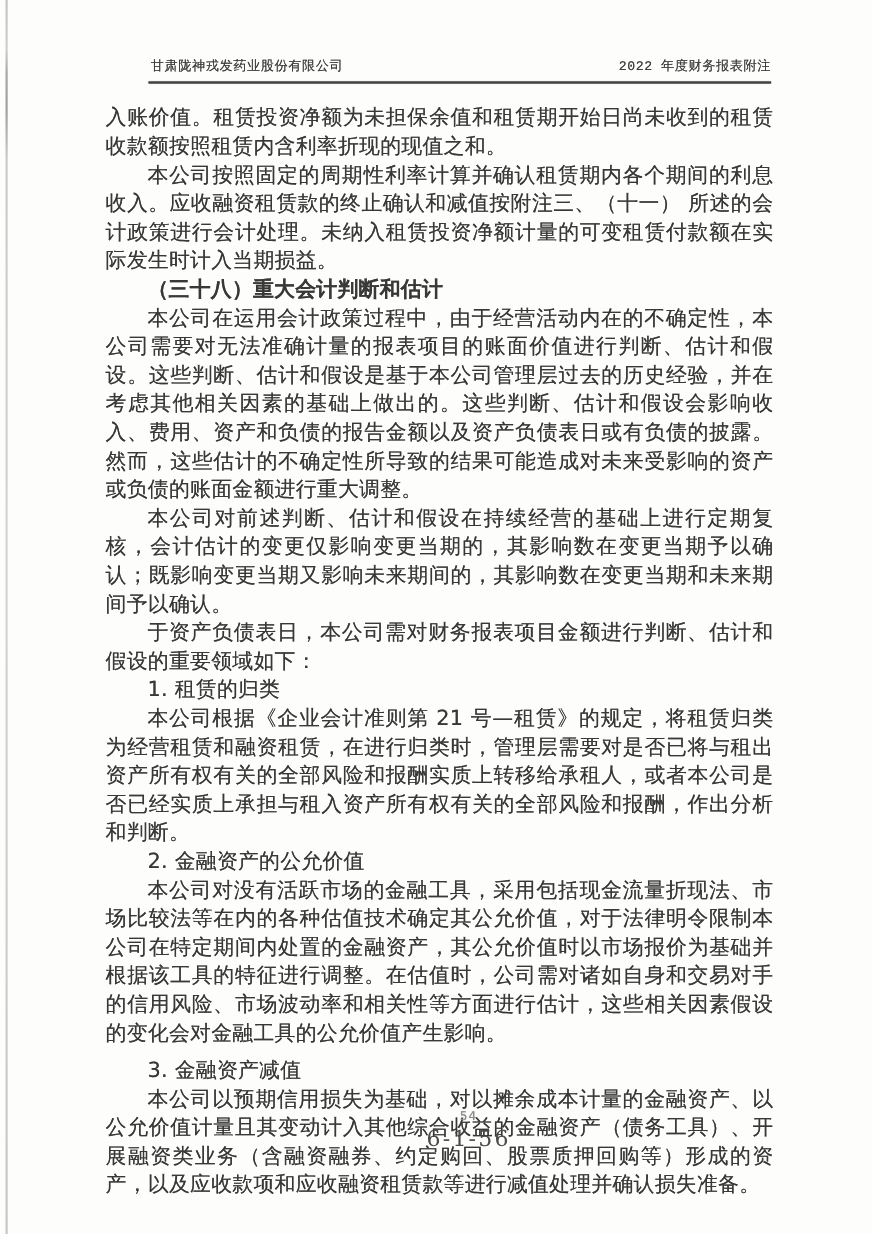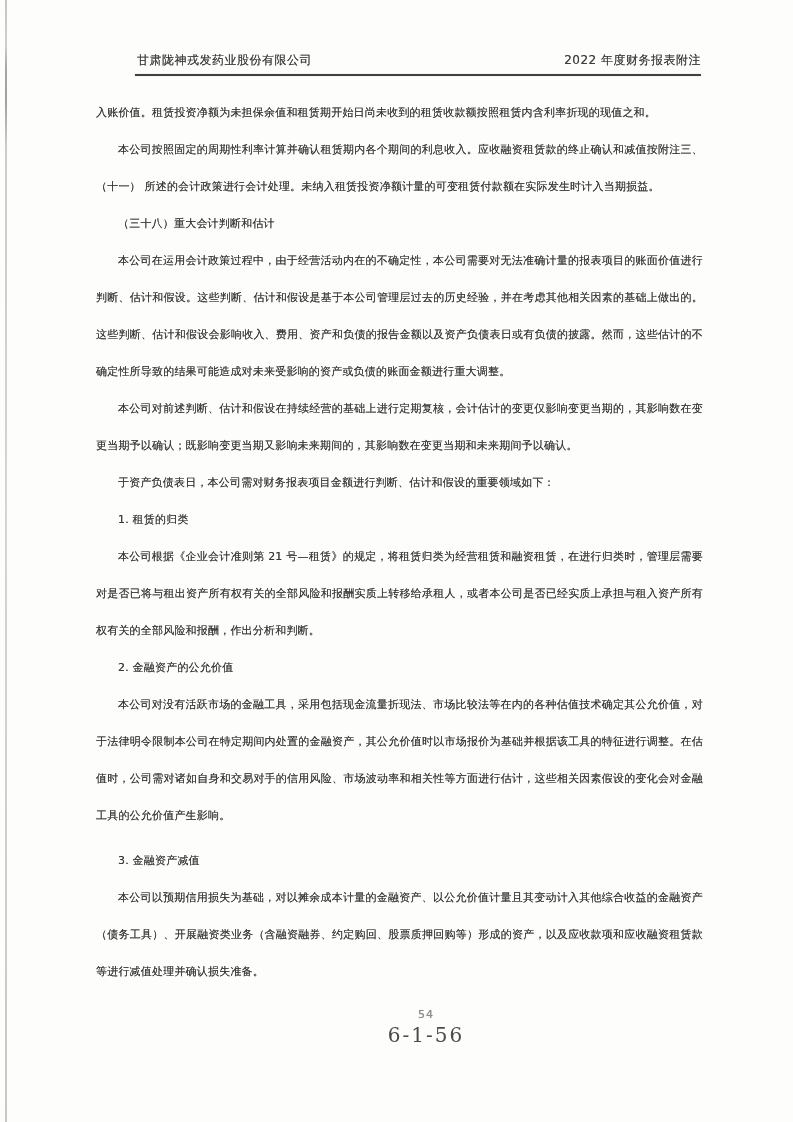--- a/index.html
+++ b/index.html
@@ -30,42 +30,43 @@
   .header {
     position: absolute;
     top: 52px; left: 137px; right: 92px;
     display: flex;
     justify-content: space-between;
     align-items: baseline;
     font-size: 12px;
     color: #3d3d3d;
     letter-spacing: 0.5px;
     text-shadow: 0 0 0.6px rgba(70,70,70,0.75);
+    font-family: Liberation Mono, monospace;
   }
   .header-rule {
     position: absolute;
     top: 74px; left: 135px;
     width: 566px; height: 2px;
     background: #414141;
     box-shadow: 0 0 0.7px rgba(60,60,60,0.8);
   }
   .body-text {
     position: absolute;
     top: 94px; left: 96px;
     width: 607px;
-    font-size: 11px;
-    line-height: 37px;
+    font-size: 19px;
+    line-height: 26px;
     letter-spacing: 0.2px;
     color: #383838;
     text-align: justify;
     text-shadow: 0 0 0.6px rgba(70,70,70,0.8);
   }
   .body-text p { margin: 0; text-indent: 2em; }
   .body-text p.cont { text-indent: 0; }
-  .body-text p.bold-head { font-weight: normal; }
+  .body-text p.bold-head { font-weight: bold; }
   .body-text p.pre-gap { margin-top: 8px; }
   .footer {
     position: absolute;
     top: 1008px;
     left: 426px;
     transform: translateX(-50%);
     text-align: center;
   }
   .footer .page-num {
     font-size: 11px;

